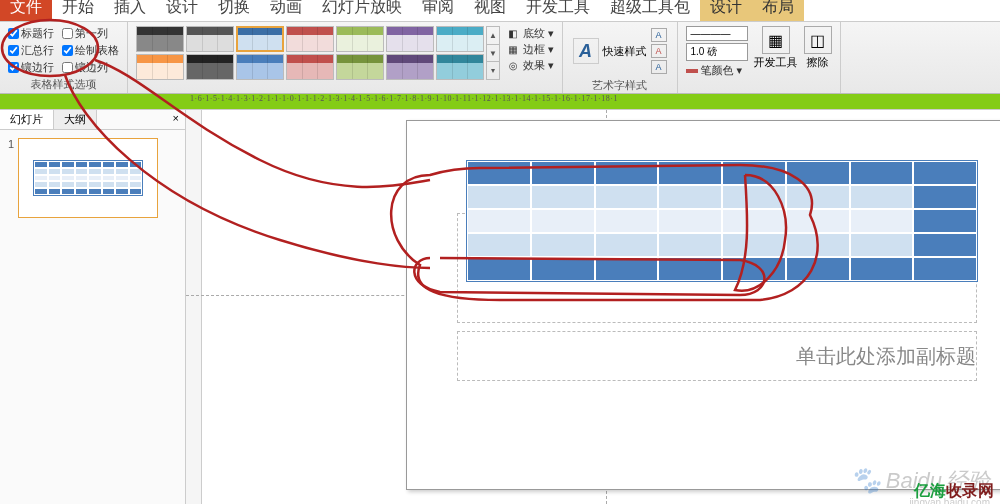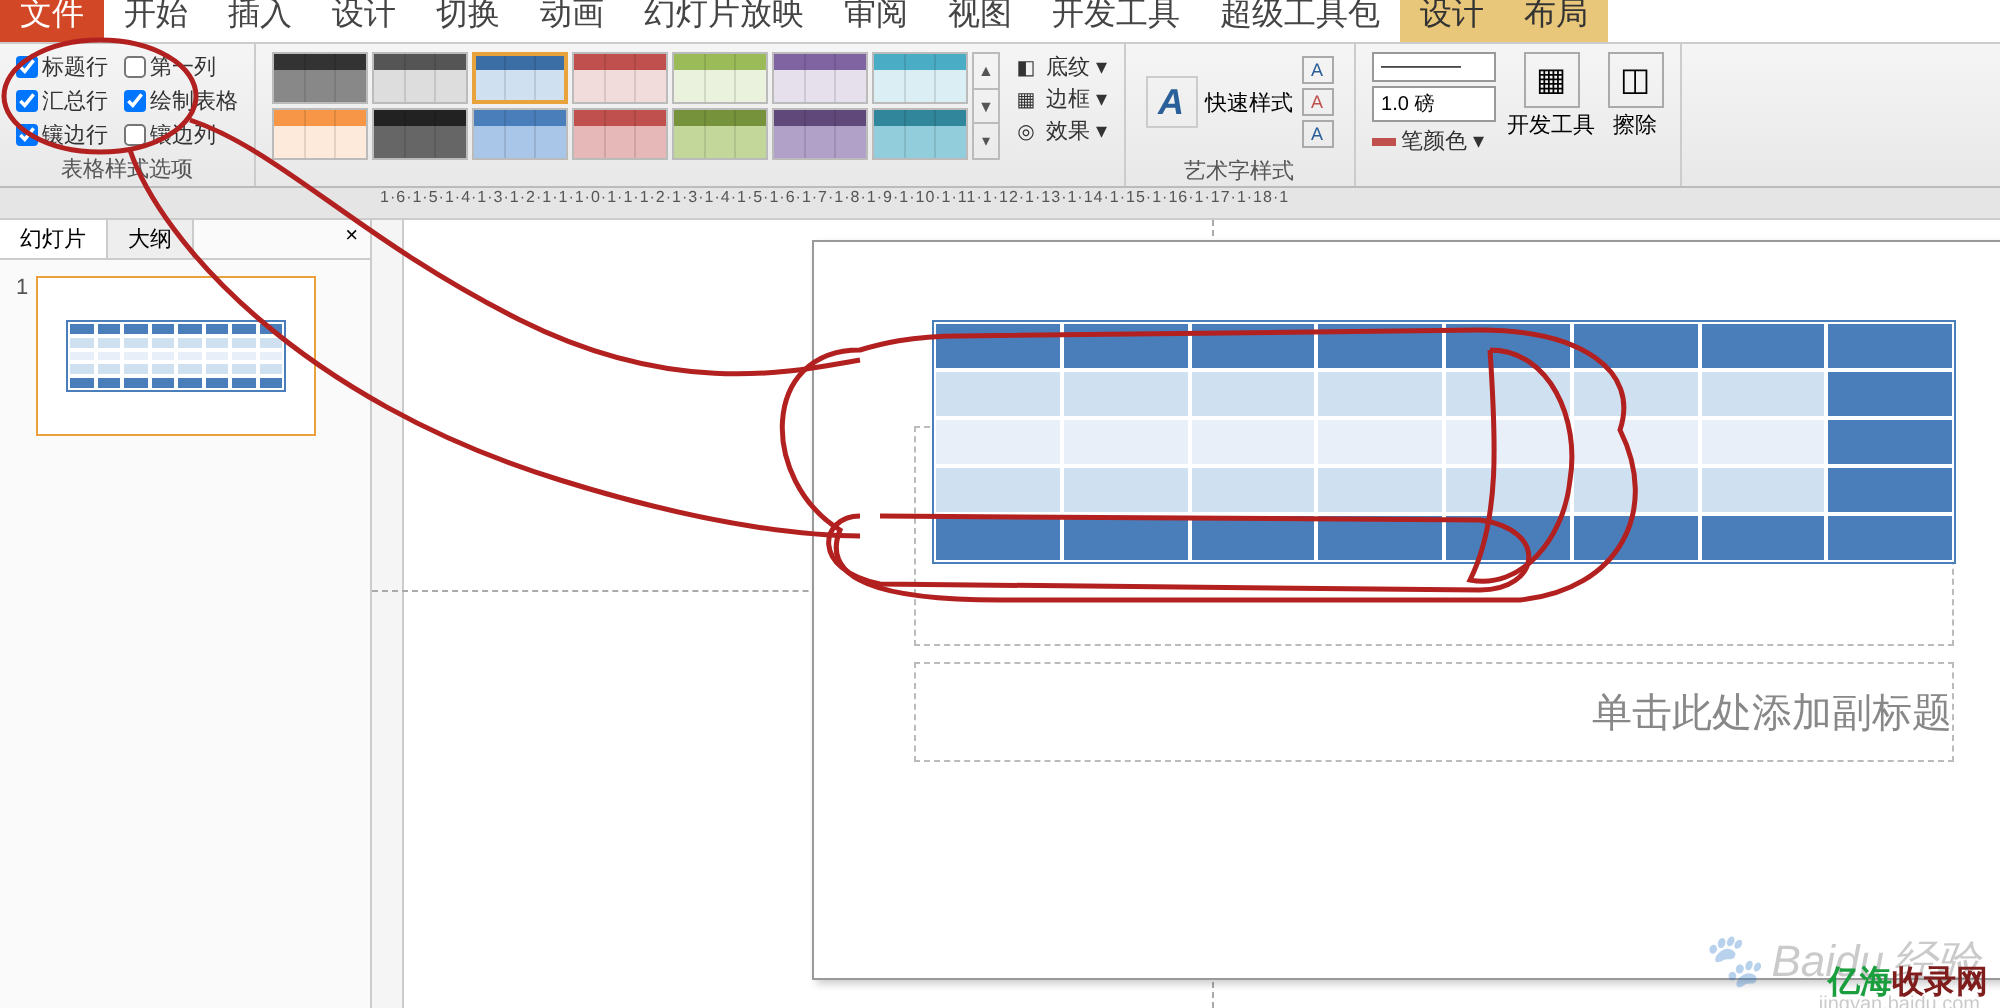--- a/index.html
+++ b/index.html
@@ -60,21 +60,21 @@
 .wa-sicon { width: 16px; height: 14px; border: 1px solid #aaa; font-size: 9px; display: flex; align-items: center; justify-content: center; }
 
 
 .db { display: flex; gap: 6px; padding: 2px; align-items: flex-start; }
 .db-col { display: flex; flex-direction: column; gap: 2px; font-size: 11px; }
 .db-sel { border: 1px solid #999; padding: 1px 4px; font-size: 10px; background: #fff; width: 62px; }
 .db-btn { display: flex; flex-direction: column; align-items: center; gap: 1px; }
 .db-icon { width: 28px; height: 28px; border: 1px solid #aaa; display: flex; align-items: center; justify-content: center; font-size: 16px; }
 
 
-.ruler-h { height: 16px; background: #e5e5e5; border-bottom: 1px solid #ccc; font-size: 8px; color: #555; padding-left: 190px; white-space: nowrap; overflow: hidden; letter-spacing: 0.5px; }
+.ruler-h { height: 16px; background: #84cc16; border-bottom: 1px solid #ccc; font-size: 8px; color: #555; padding-left: 190px; white-space: nowrap; overflow: hidden; letter-spacing: 0.5px; font-family: Liberation Serif, serif; }
 
 
 .main { display: flex; height: 394px; }
 .sidebar { width: 186px; border-right: 1px solid #ccc; background: #fafafa; display: flex; flex-direction: column; }
 .side-tabs { display: flex; height: 20px; border-bottom: 1px solid #ccc; font-size: 11px; }
 .side-tab { padding: 2px 10px; border-right: 1px solid #ccc; background: #eee; }
 .side-tab.active { background: #fff; }
 .side-close { margin-left: auto; padding: 2px 6px; cursor: pointer; }
 .thumbs { flex: 1; padding: 8px; overflow: auto; }
 .thumb-wrap { display: flex; gap: 4px; }

